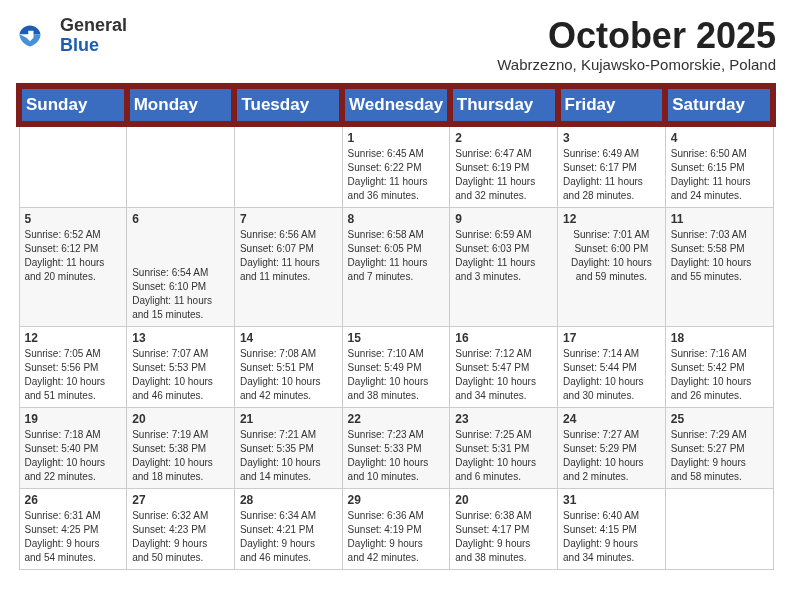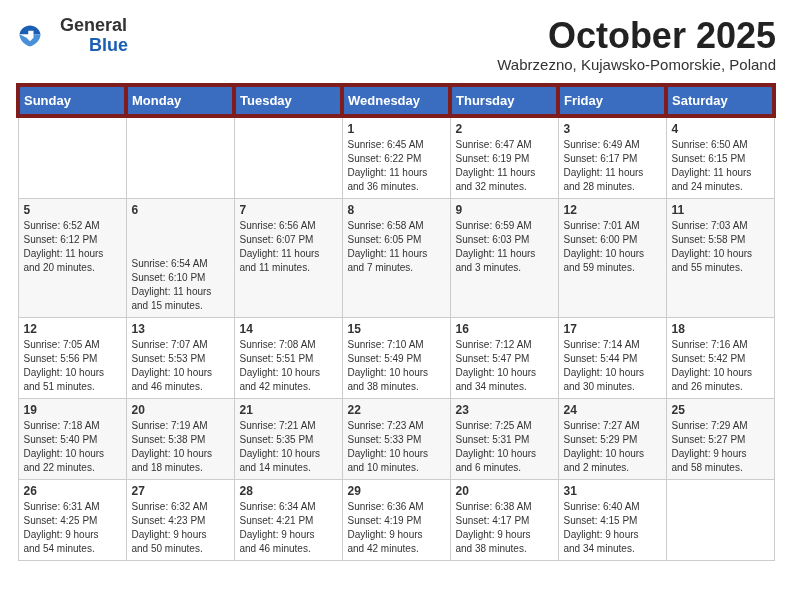--- a/index.html
+++ b/index.html
@@ -20,21 +20,21 @@
       display: flex;
       align-items: center;
       gap: 16px;
     }
     .logo-text {
       font-size: 18px;
       font-weight: bold;
       line-height: 1.1;
     }
     .logo-general { color: #333; }
-    .logo-blue { color: #1a5fb4; margin-left: 29px; }
+    .logo-blue { color: #1a5fb4; }
     .logo-icon {
       width: 28px;
       height: 28px;
     }
     .title-section {
       text-align: right;
       margin-left: 19px;
     }
     .calendar-title {
       font-size: 36px;
@@ -47,25 +47,25 @@
       color: #333;
     }
     table {
       width: 100%;
       border-collapse: collapse;
       table-layout: fixed;
     }
     thead tr th {
       background-color: #3a6dbf;
       color: #fff;
-      font-size: 13px;
+      font-size: 17px;
       font-weight: bold;
       padding: 6px 4px;
       text-align: left;
-      border: 4px solid #7f1d1d;
+      border: 6px solid #7f1d1d;
     }
     tbody tr td {
       border: 1px solid #ccc;
       vertical-align: top;
       padding: 4px 5px;
       font-size: 10.5px;
       color: #333;
       height: 80px;
       background: #fff;
     }
@@ -184,21 +184,21 @@
         </td>
         <td>
           <span class="day-number">9</span>
           <div class="day-info" style="white-space: pre-line;">Sunrise: 6:59 AM
 Sunset: 6:03 PM
 Daylight: 11 hours
 and 3 minutes.</div>
         </td>
         <td>
           <span class="day-number">12</span>
-          <div class="day-info" style="white-space: pre-line;">Sunrise: 7:01 AM
+          <div class="day-info" style="white-space: pre-line; text-align: center;">Sunrise: 7:01 AM
 Sunset: 6:00 PM
 Daylight: 10 hours
 and 59 minutes.</div>
         </td>
         <td>
           <span class="day-number">11</span>
           <div class="day-info" style="white-space: pre-line;">Sunrise: 7:03 AM
 Sunset: 5:58 PM
 Daylight: 10 hours
 and 55 minutes.</div>

